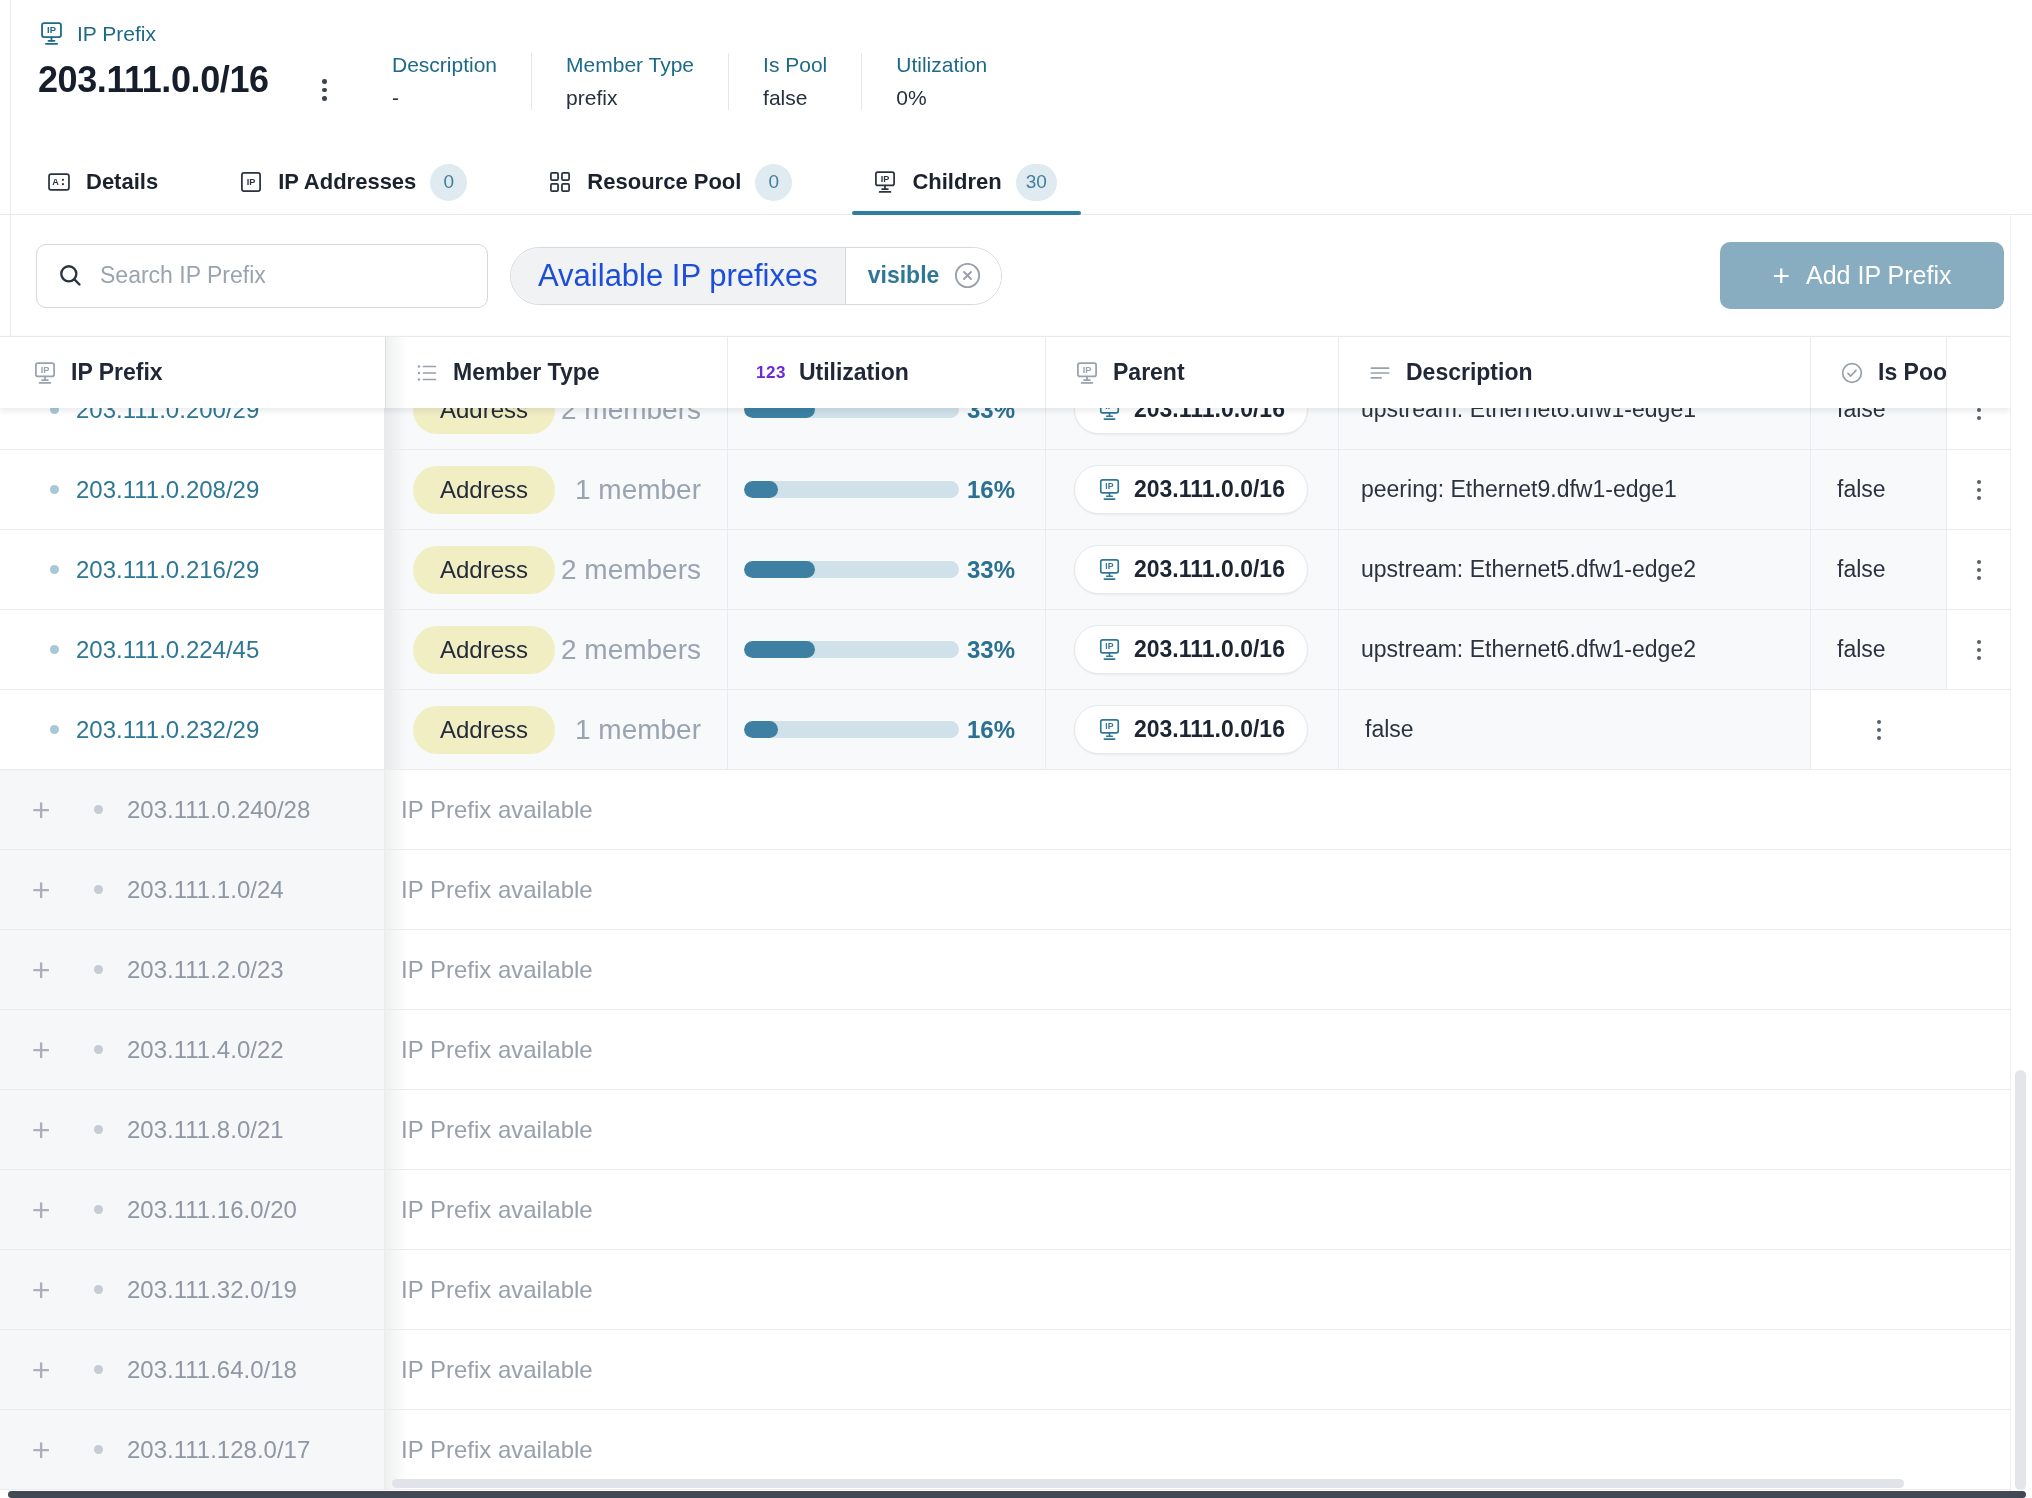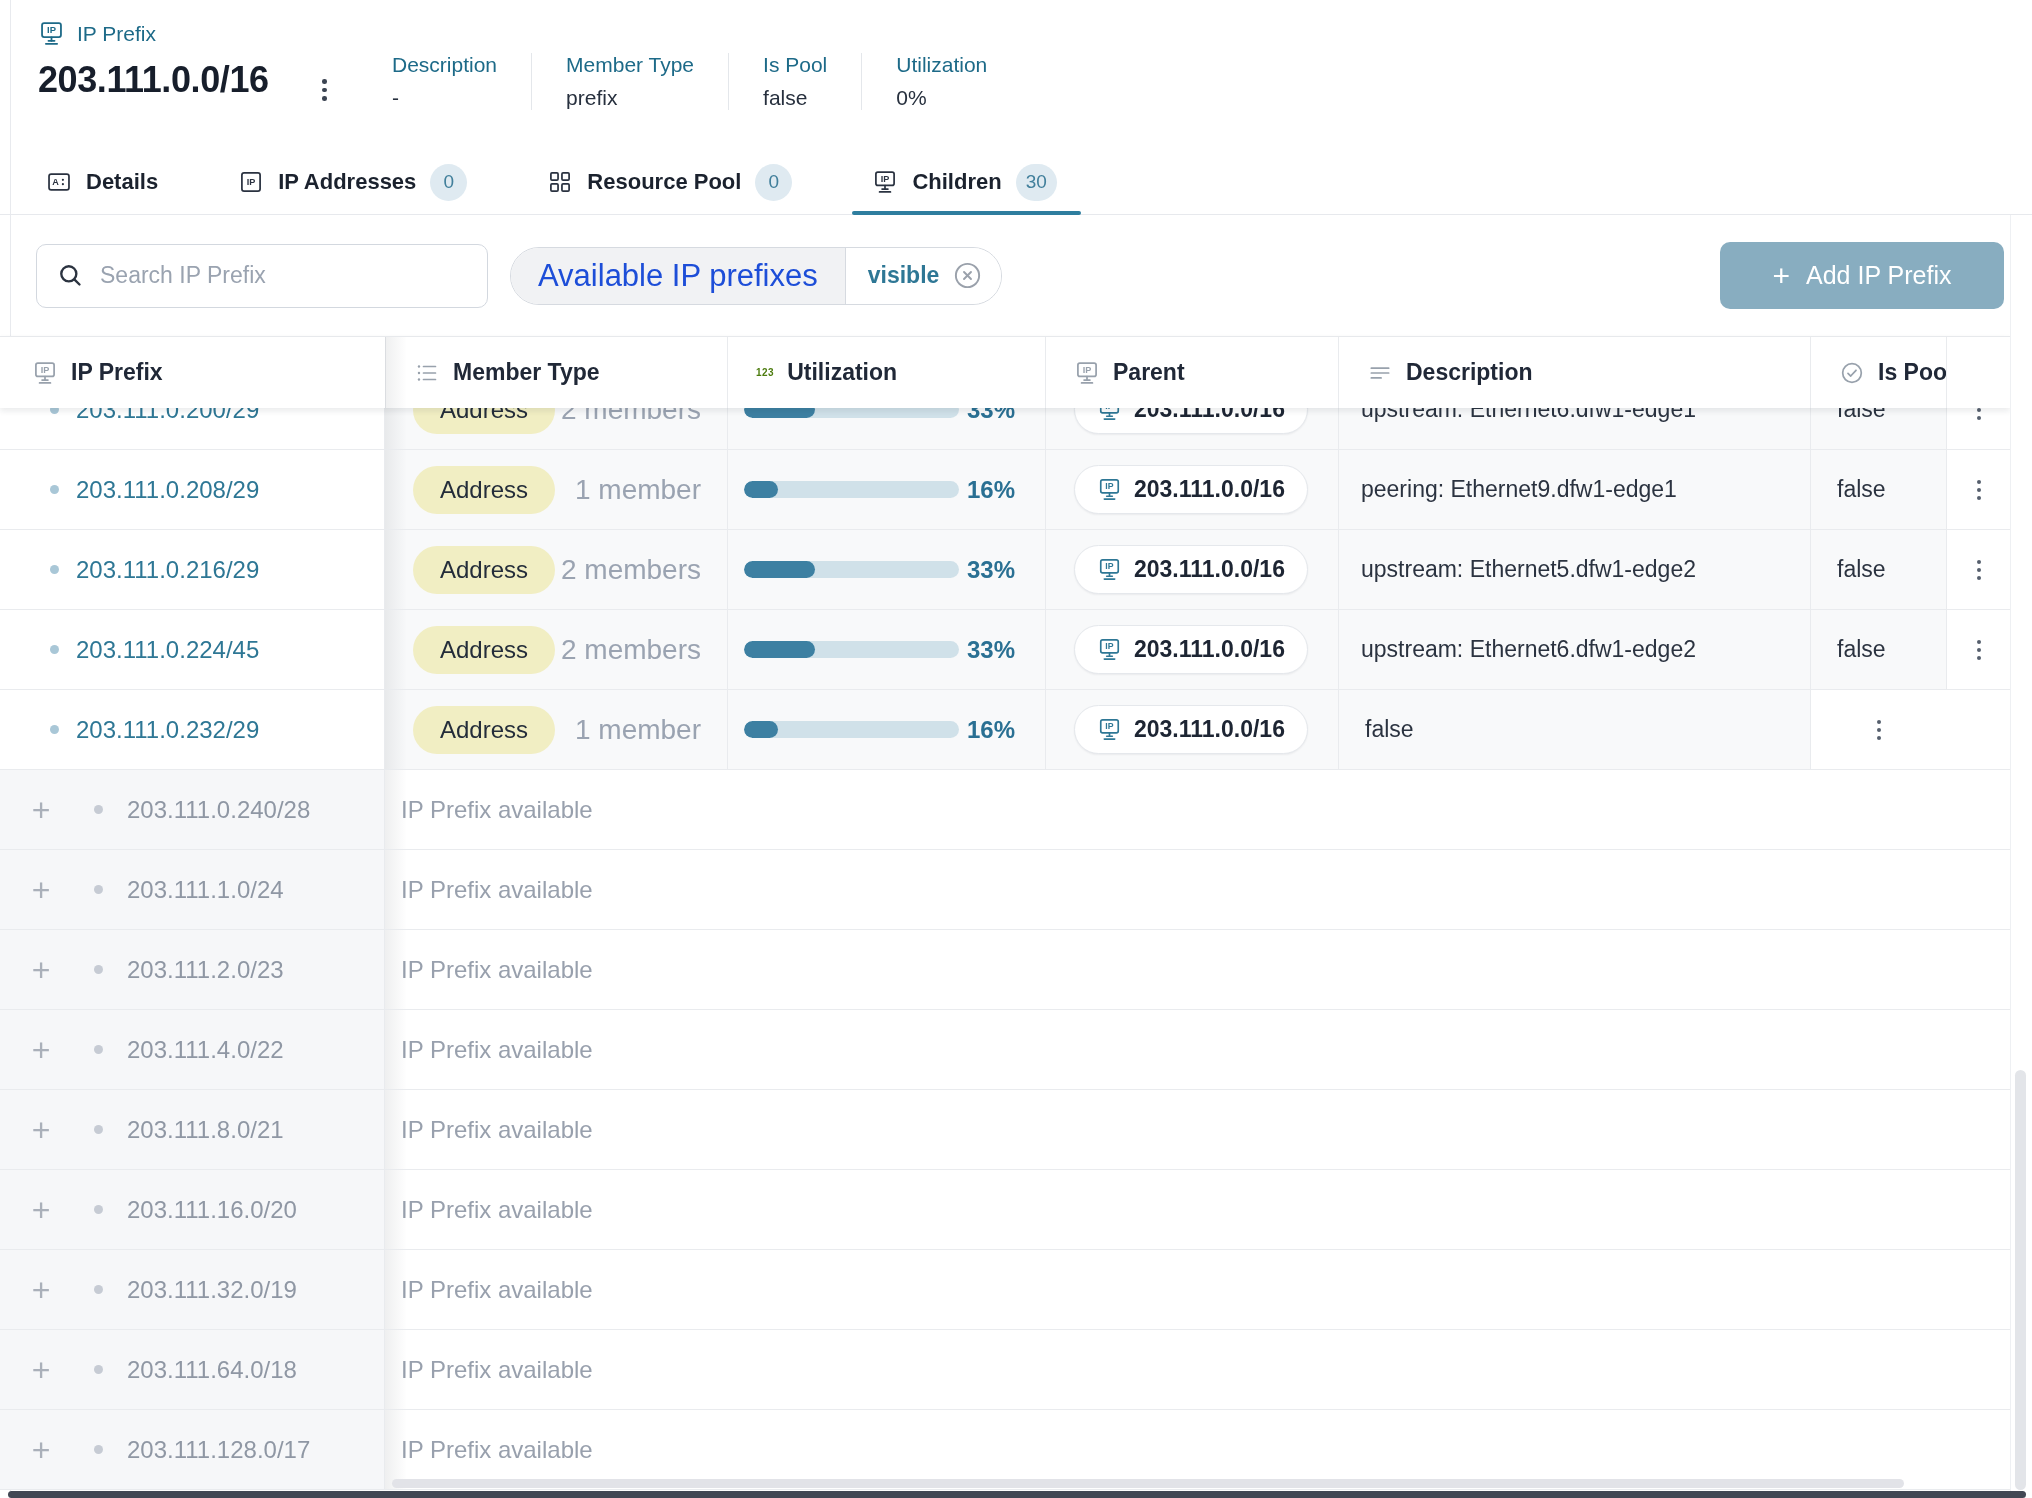--- a/index.html
+++ b/index.html
@@ -51,21 +51,21 @@
   .add-btn{display:flex; align-items:center; justify-content:center; gap:16px; width:284px; height:67px; border:none; border-radius:10px; background:var(--button-bg); color:#fff; font-size:25px; font-weight:500; font-family:inherit; cursor:pointer;}
   .add-btn .plus{font-size:30px; font-weight:400; line-height:1;}
 
   
   .tbl{position:relative;}
   .grid-row{display:grid; grid-template-columns:385px 342px 318px 293px 472px 136px 64px; width:2010px;}
   .thead{height:72px; border-top:1px solid #e7e9ec; background:#fff; position:relative; z-index:3; box-shadow:0 3px 6px rgba(20,28,40,.09);}
   .th{display:flex; align-items:center; gap:13px; padding-left:28px; font-size:23px; font-weight:600; color:#202837; overflow:hidden; white-space:nowrap; border-left:1px solid var(--grid); cursor:pointer;}
   .th:first-child{border-left:none; padding-left:32px;}
   .th .icn{width:26px; height:26px; color:#98a1ac; flex:0 0 auto;}
-  .th .num123{font-size:10px; font-weight:700; color:#4d7c0f; letter-spacing:.5px;}
+  .th .num123{font-size:17px; font-weight:700; color:#6d28d9; letter-spacing:.5px;}
   .thead::after,.row::after{content:""; position:absolute; left:385px; top:0; bottom:0; width:22px; background:linear-gradient(90deg,rgba(23,30,40,.07),rgba(23,30,40,0)); pointer-events:none;}
   .tbody{position:relative; z-index:1;}
   .row{height:80px; border-bottom:1px solid var(--grid); background:#fff; position:relative;}
   .tbody .row:first-child{margin-top:-38px;}
   .cell{display:flex; align-items:center; overflow:hidden; white-space:nowrap;}
   .c-prefix{padding-left:50px; border-right:1px solid var(--grid);}
   .dot{width:9px; height:9px; border-radius:50%; background:#a9c7d7; margin-right:17px; flex:0 0 auto;}
   .plink{font-size:24px; font-weight:500; color:var(--accent); text-decoration:none; cursor:pointer;}
   .member .cell{border-left:1px solid var(--grid);}
   .member .c-prefix,.member .c-member{border-left:none;}

